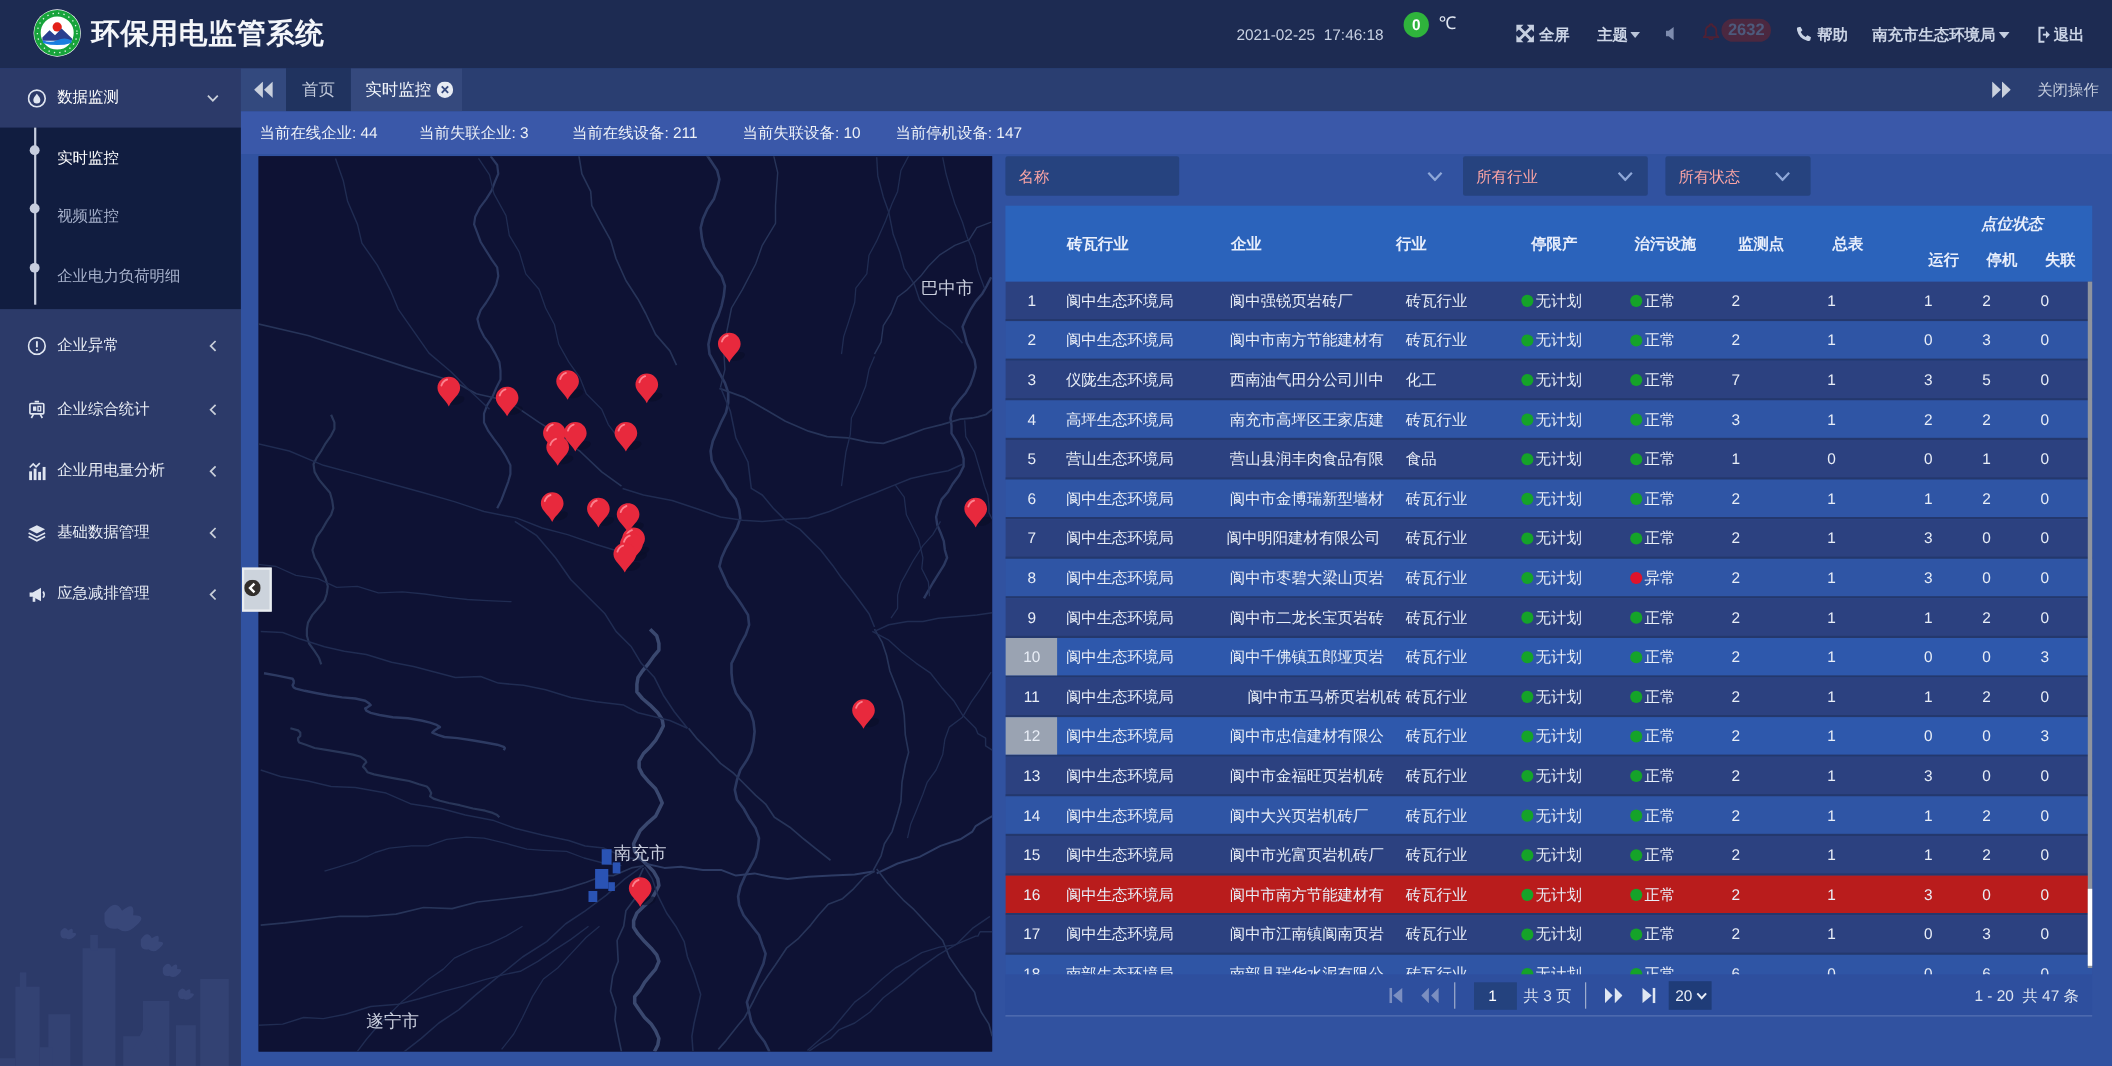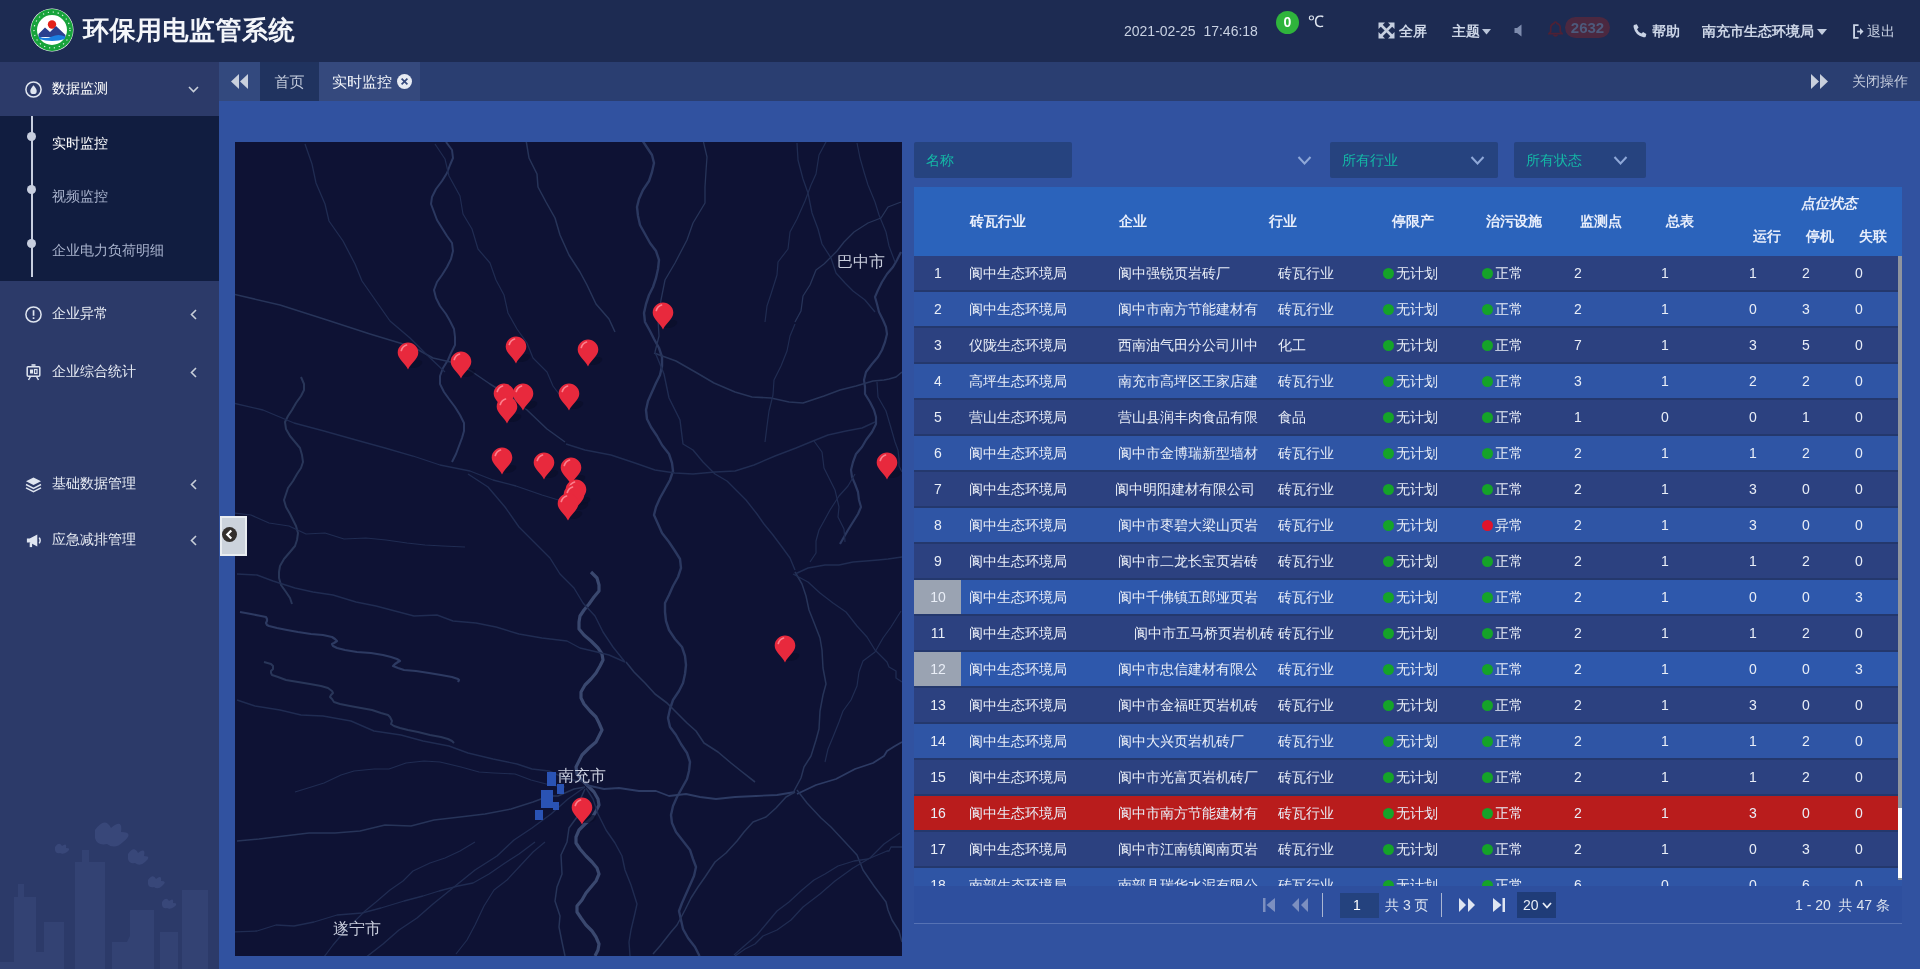--- a/index.html
+++ b/index.html
@@ -12,21 +12,21 @@
 #side{left:0;top:62px;width:219px;height:907px;background:#2c3a69;z-index:20;overflow:hidden;}
 #submenu{left:0;top:54px;width:219px;height:165px;background:#111d40;}
 .mitem{left:0;width:219px;height:56px;}
 .mico{left:25px;top:50%;margin-top:-8px;width:17px;height:17px;}
 .mtxt{left:52px;top:0;bottom:0;display:flex;align-items:center;color:#e9edf5;font-size:14px;white-space:nowrap;}
 .subtxt{left:52px;color:#a9b3cd;font-size:14px;white-space:nowrap;}
 #tabbar{left:219px;top:62px;width:1701px;height:39px;background:#2a3e71;z-index:10;}
 #stats{left:219px;top:101px;width:1701px;height:39px;background:#3a58a9;}
 .stat{top:0;height:39px;line-height:39px;color:#eef1f7;font-size:14px;white-space:nowrap;}
 #map{left:235px;top:142px;width:667px;height:814px;background:#0e1234;overflow:hidden;}
-.finput{top:142px;height:36px;background:#26437f;border-radius:2px;color:#14b8a6;font-size:14px;line-height:36px;white-space:nowrap;}
+.finput{top:142px;height:36px;background:#26437f;border-radius:2px;color:#fca5a5;font-size:14px;line-height:36px;white-space:nowrap;}
 .thead{left:914px;top:187px;width:988px;height:69px;background:#2b63bb;}
 .hlab{color:#e8eefb;font-size:14px;font-weight:bold;white-space:nowrap;transform:translateX(-50%);}
 .row{left:914px;width:988px;height:36px;}
 .cell{color:#e9eef7;font-size:14px;line-height:34px;white-space:nowrap;}
 .cnum{transform:translateX(-50%);}
 .dot{width:11px;height:11px;border-radius:50%;top:12px;}
 #foot{left:914px;top:886px;width:988px;height:38px;background:#2e4f9e;border-bottom:1px solid rgba(160,180,220,0.35);z-index:5;}
 .ftxt{color:#dde4f0;font-size:14px;line-height:38px;white-space:nowrap;}
 </style></head><body>
 <div id="page">
@@ -154,21 +154,21 @@
       <div class="abs htxt" style="left:1652px;font-weight:bold">帮助</div>
       <div class="abs htxt" style="left:1702px;font-weight:bold">南充市生态环境局</div>
       <svg class="abs" style="left:1817px;top:29px" width="10" height="6" viewBox="0 0 10 6">
         <path d="M0,0 h10 l-5,6 Z" fill="#c3cddf"></path>
       </svg>
       <svg class="abs" style="left:1852px;top:24px" width="15" height="15" viewBox="0 0 16 16">
 <path d="M7,1.2 H2.2 V14.8 H7" fill="none" stroke="#c9d3e5" stroke-width="2"></path>
 <path d="M8.5,4.2 L12.3,8 L8.5,11.8 Z" fill="#c9d3e5"></path>
         <rect x="5.5" y="7.1" width="5" height="1.8" fill="#c9d3e5"></rect>
       </svg>
-      <div class="abs htxt" style="left:1867px;font-weight:normal">退出</div>
+      <div class="abs htxt" style="left:1867px;font-weight:bold">退出</div>
     </div>
     <div class="abs" id="side">
       <svg class="abs" style="left:0;top:740px" width="219" height="229" viewBox="0 0 219 229">
 <g fill="#39487b" opacity="0.6">
 <rect x="14" y="95" width="22" height="134"></rect>
           <rect x="18" y="82" width="6" height="16"></rect>
 <rect x="44" y="120" width="20" height="109"></rect>
           <rect x="36" y="150" width="12" height="79"></rect>
 <rect x="75" y="60" width="30" height="169"></rect>
           <rect x="82" y="48" width="7" height="14"></rect>
@@ -224,20 +224,33 @@
           <rect x="2.2" y="2.8" width="12.6" height="9.4" rx="1" stroke="#dfe5f0" stroke-width="1.5" fill="none"></rect>
           <path d="M5.5,12.5 l-2,3.5 M11.5,12.5 l2,3.5" stroke="#dfe5f0" stroke-width="1.5"></path>
           <rect x="5" y="5.5" width="3" height="4" fill="#dfe5f0"></rect>
           <rect x="9.5" y="5.5" width="2.5" height="4" fill="none" stroke="#dfe5f0" stroke-width="1.2"></rect>
         </svg>
         <div class="abs mtxt">企业综合统计</div>
         <svg class="abs" style="right:22px;top:23px" width="7" height="11" viewBox="0 0 7 11">
           <path d="M6,1 L1.5,5.5 L6,10" stroke="#c8ced9" stroke-width="1.6" fill="none"></path>
         </svg>
       </div>
+      <div class="abs mitem" style="top:338px">
+        <svg class="abs mico" width="17" height="17" viewBox="0 0 17 17">
+          <path d="M2,5 l3.2,-3.2 2.6,2.6 3.4,-3.4" stroke="#dfe5f0" stroke-width="1.5" fill="none"></path>
+          <rect x="1.5" y="8.5" width="2.6" height="8" fill="#dfe5f0"></rect>
+          <rect x="5.6" y="6" width="2.6" height="10.5" fill="#dfe5f0"></rect>
+          <rect x="9.7" y="9" width="2.6" height="7.5" fill="#dfe5f0"></rect>
+          <rect x="13.8" y="4.5" width="2.6" height="12" fill="#dfe5f0"></rect>
+        </svg>
+        <div class="abs mtxt">企业用电量分析</div>
+        <svg class="abs" style="right:22px;top:23px" width="7" height="11" viewBox="0 0 7 11">
+          <path d="M6,1 L1.5,5.5 L6,10" stroke="#c8ced9" stroke-width="1.6" fill="none"></path>
+        </svg>
+      </div>
       <div class="abs mitem" style="top:394px">
         <svg class="abs mico" width="17" height="17" viewBox="0 0 17 17">
           <path d="M8.5,1.4 L16,5.2 L8.5,9 L1,5.2 Z" fill="#dfe5f0"></path>
           <path d="M1,8.5 L8.5,12.3 L16,8.5" stroke="#dfe5f0" stroke-width="1.5" fill="none"></path>
           <path d="M1,11.8 L8.5,15.6 L16,11.8" stroke="#dfe5f0" stroke-width="1.5" fill="none"></path>
         </svg>
         <div class="abs mtxt">基础数据管理</div>
         <svg class="abs" style="right:22px;top:23px" width="7" height="11" viewBox="0 0 7 11">
           <path d="M6,1 L1.5,5.5 L6,10" stroke="#c8ced9" stroke-width="1.6" fill="none"></path>
         </svg>
@@ -264,20 +277,27 @@
       <div class="abs" style="left:41px;top:0;width:59px;height:39px;background:#20335f;color:#c3cbdc;font-size:15px;text-align:center;line-height:39px">首页</div>
       <div class="abs" style="left:100px;top:0;width:101px;height:39px;background:#35497d;color:#f2f5fa;font-size:15px;line-height:39px;padding-left:13px">实时监控<svg class="abs" style="left:78px;top:12px" width="15" height="15" viewBox="0 0 15 15">
           <circle cx="7.5" cy="7.5" r="7.5" fill="#e7ebf3"></circle>
           <path d="M4.6,4.6 L10.4,10.4 M10.4,4.6 L4.6,10.4" stroke="#35497d" stroke-width="1.7"></path>
         </svg></div>
       <svg class="abs" style="left:1592px;top:12px" width="17" height="15" viewBox="0 0 17 15" fill="#c9d0dd">
         <path d="M0,0 L8,7.5 L0,15 Z"></path>
         <path d="M9,0 L17,7.5 L9,15 Z"></path>
       </svg>
       <div class="abs" style="left:1633px;top:0;color:#c3cbdc;font-size:14px;line-height:39px">关闭操作</div>
+    </div>
+    <div class="abs" id="stats">
+      <div class="abs stat" style="left:17px">当前在线企业: 44</div>
+      <div class="abs stat" style="left:162px">当前失联企业: 3</div>
+      <div class="abs stat" style="left:301px">当前在线设备: 211</div>
+      <div class="abs stat" style="left:456px">当前失联设备: 10</div>
+      <div class="abs stat" style="left:595px">当前停机设备: 147</div>
     </div>
     <div class="abs" style="left:220px;top:516px;width:27px;height:40px;background:#ccd3dc;border:2px solid #e9edf1;z-index:25"></div>
     <svg class="abs" style="left:222px;top:527px;z-index:26" width="15" height="15" viewBox="0 0 15 15">
       <circle cx="7.5" cy="7.5" r="7.5" fill="#332f2c"></circle>
       <path d="M9.3,3.5 L5.3,7.5 L9.3,11.5" stroke="#fff" stroke-width="2.2" fill="none"></path>
     </svg>
     <div class="abs finput" style="left:914px;width:158px;padding-left:12px">名称</div>
     <svg class="abs" style="left:1297px;top:156px;z-index:6" width="15" height="9" viewBox="0 0 15 9">
       <path d="M1.5,1 L7.5,7.5 L13.5,1" stroke="#8fa8d8" stroke-width="2" fill="none"></path>
     </svg>

